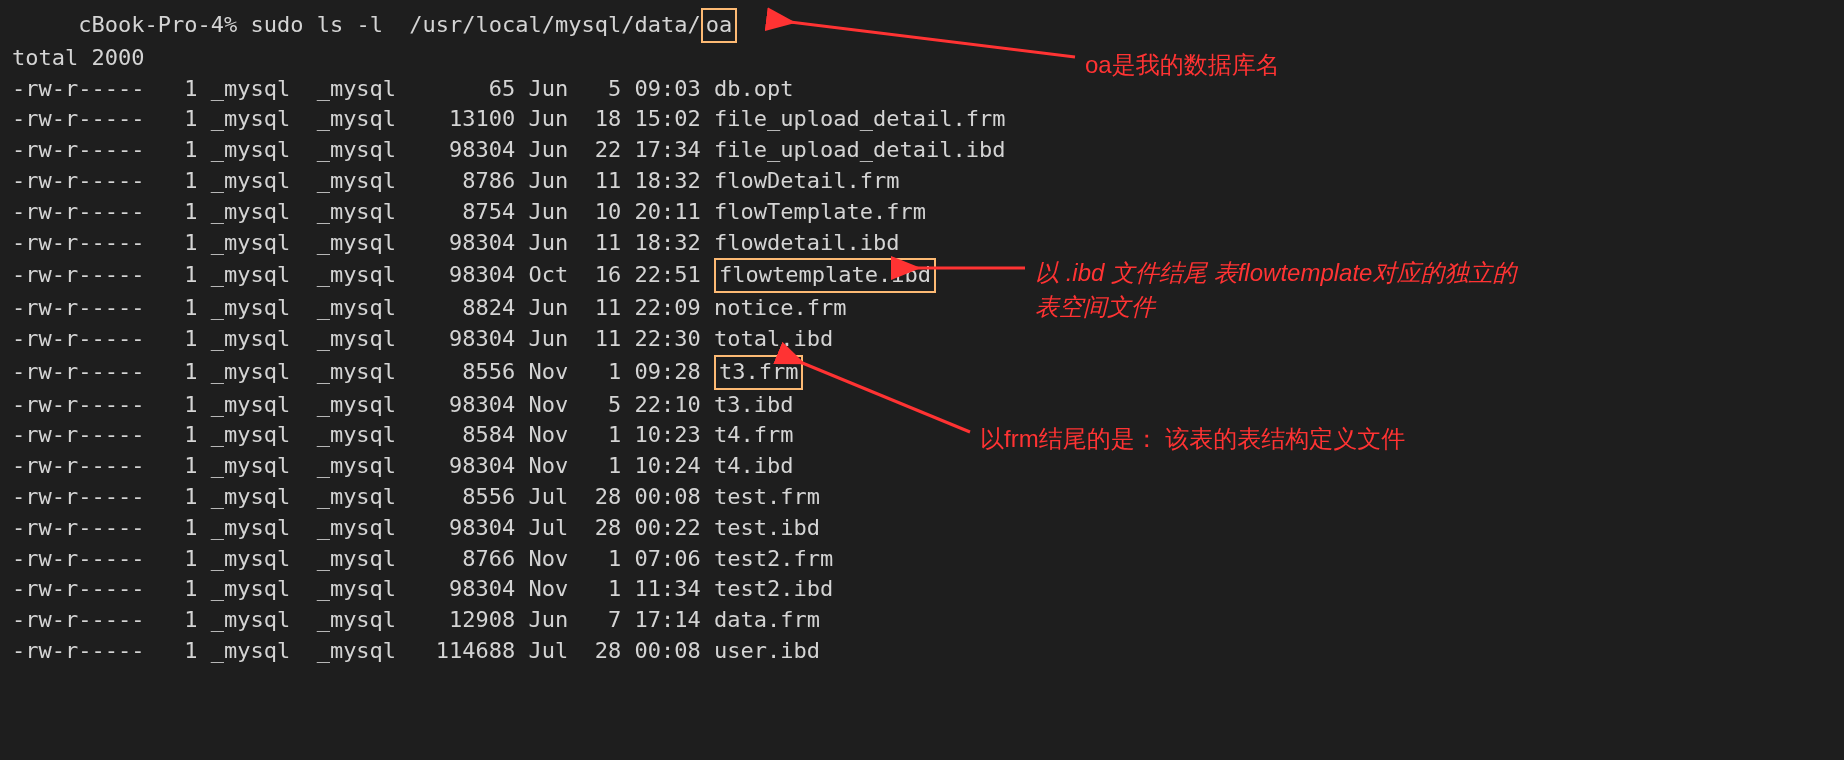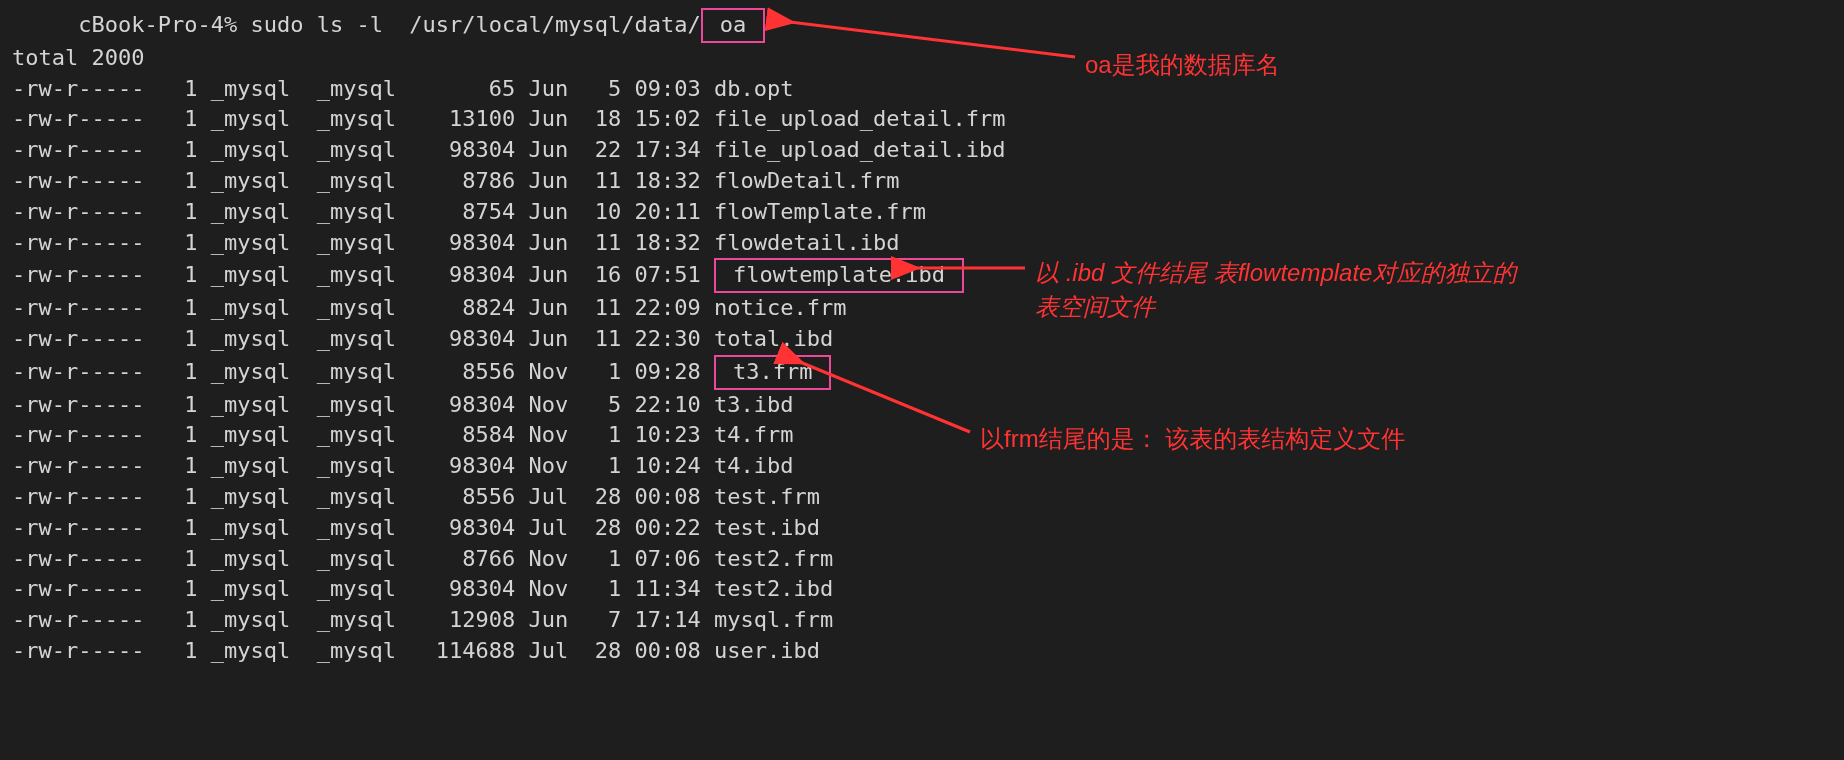--- a/index.html
+++ b/index.html
@@ -17,23 +17,23 @@
       position: relative;
       width: 1844px;
       height: 760px;
       overflow: hidden;
     }
     .terminal-line {
       white-space: pre;
       font-family: 'Menlo', 'Monaco', 'Consolas', monospace;
     }
     .highlight-box {
-      border: 2px solid #ec4899;
+      border: 2px solid #fdba74;
       display: inline-block;
-      padding: 0 17px;
+      padding: 0 3px;
     }
     .red-text {
       color: #ff3333;
       font-family: 'Microsoft YaHei', 'PingFang SC', sans-serif;
       font-size: 24px;
       position: absolute;
     }
     .arrow-svg {
       position: absolute;
       pointer-events: none;
@@ -49,32 +49,32 @@
 
 <div class="terminal-line">total 2000</div>
 
 <div id="file-listing">
     <div class="terminal-line"><span>-rw-r-----   1 _mysql  _mysql       65 Jun   5 09:03 </span><span>db.opt</span></div>
     <div class="terminal-line"><span>-rw-r-----   1 _mysql  _mysql    13100 Jun  18 15:02 </span><span>file_upload_detail.frm</span></div>
     <div class="terminal-line"><span>-rw-r-----   1 _mysql  _mysql    98304 Jun  22 17:34 </span><span>file_upload_detail.ibd</span></div>
     <div class="terminal-line"><span>-rw-r-----   1 _mysql  _mysql     8786 Jun  11 18:32 </span><span>flowDetail.frm</span></div>
     <div class="terminal-line"><span>-rw-r-----   1 _mysql  _mysql     8754 Jun  10 20:11 </span><span>flowTemplate.frm</span></div>
     <div class="terminal-line"><span>-rw-r-----   1 _mysql  _mysql    98304 Jun  11 18:32 </span><span>flowdetail.ibd</span></div>
-    <div class="terminal-line"><span>-rw-r-----   1 _mysql  _mysql    98304 Jun  16 07:51 </span><span class="highlight-box">flowtemplate.ibd</span></div>
+    <div class="terminal-line"><span>-rw-r-----   1 _mysql  _mysql    98304 Oct  16 22:51 </span><span class="highlight-box">flowtemplate.ibd</span></div>
     <div class="terminal-line"><span>-rw-r-----   1 _mysql  _mysql     8824 Jun  11 22:09 </span><span>notice.frm</span></div>
     <div class="terminal-line"><span>-rw-r-----   1 _mysql  _mysql    98304 Jun  11 22:30 </span><span>total.ibd</span></div>
     <div class="terminal-line"><span>-rw-r-----   1 _mysql  _mysql     8556 Nov   1 09:28 </span><span class="highlight-box">t3.frm</span></div>
     <div class="terminal-line"><span>-rw-r-----   1 _mysql  _mysql    98304 Nov   5 22:10 </span><span>t3.ibd</span></div>
     <div class="terminal-line"><span>-rw-r-----   1 _mysql  _mysql     8584 Nov   1 10:23 </span><span>t4.frm</span></div>
     <div class="terminal-line"><span>-rw-r-----   1 _mysql  _mysql    98304 Nov   1 10:24 </span><span>t4.ibd</span></div>
     <div class="terminal-line"><span>-rw-r-----   1 _mysql  _mysql     8556 Jul  28 00:08 </span><span>test.frm</span></div>
     <div class="terminal-line"><span>-rw-r-----   1 _mysql  _mysql    98304 Jul  28 00:22 </span><span>test.ibd</span></div>
     <div class="terminal-line"><span>-rw-r-----   1 _mysql  _mysql     8766 Nov   1 07:06 </span><span>test2.frm</span></div>
     <div class="terminal-line"><span>-rw-r-----   1 _mysql  _mysql    98304 Nov   1 11:34 </span><span>test2.ibd</span></div>
-    <div class="terminal-line"><span>-rw-r-----   1 _mysql  _mysql    12908 Jun   7 17:14 </span><span>mysql.frm</span></div>
+    <div class="terminal-line"><span>-rw-r-----   1 _mysql  _mysql    12908 Jun   7 17:14 </span><span>data.frm</span></div>
     <div class="terminal-line"><span>-rw-r-----   1 _mysql  _mysql   114688 Jul  28 00:08 </span><span>user.ibd</span></div>
   </div>
 
 <div class="red-text" style="left:1085px; top:48px;">oa是我的数据库名</div>
 
 <div class="red-text" style="left:1035px; top:256px;font-style:italic;">
   <div>以 .ibd 文件结尾 表flowtemplate对应的独立的</div>
   <div>表空间文件</div>
 </div>
 

